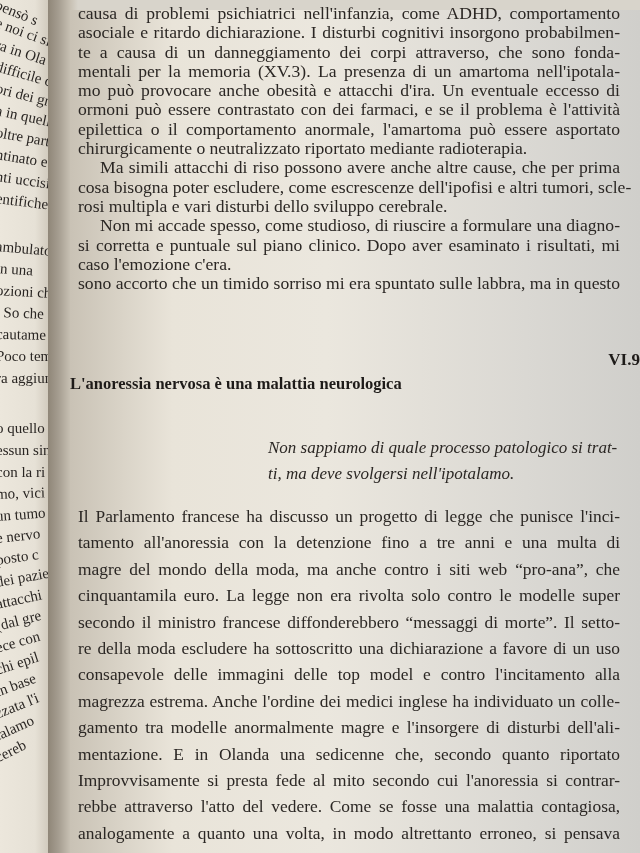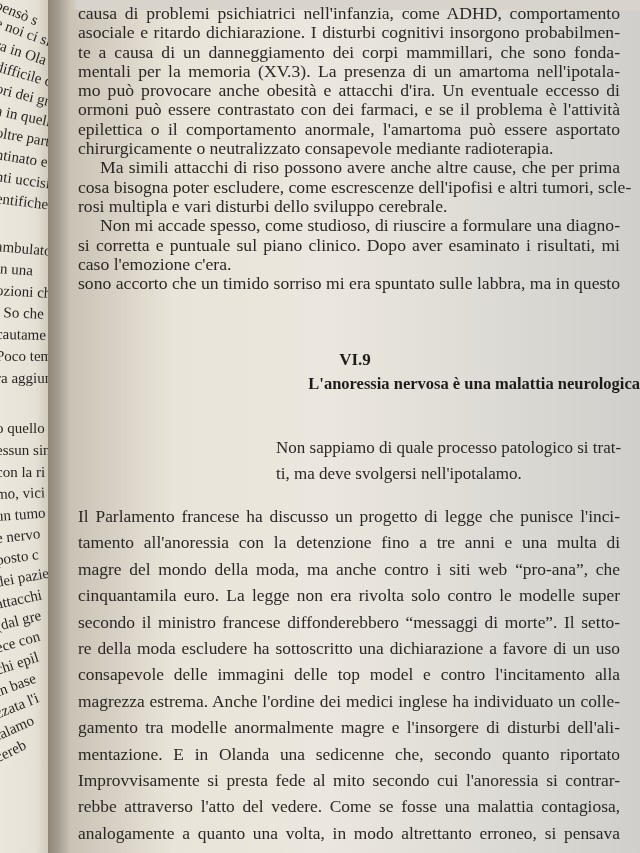--- a/index.html
+++ b/index.html
@@ -27,30 +27,30 @@
   }
   .text {
     position: absolute; left: 8px; width: 542px; color: #2b2724;
     font-size: 17.6px; line-height: 19.3px;
   }
   .line { white-space: nowrap; display: block; text-align: justify; text-align-last: justify; }
   .line.last { text-align-last: left; }
   .indent { padding-left: 22px; }
   .top-block { top: -6px; }
   .heading-num {
-    position: absolute; top: 340px; left: 0; width: 570px; text-align: center;
+    position: absolute; top: 340px; left: 0; width: 570px; text-align: right;
     font-weight: bold; font-size: 17px; color: #1e1b19;
   }
   .heading-title {
-    position: absolute; top: 364px; left: 0; width: 570px; text-align: right;
+    position: absolute; top: 364px; left: 0; width: 570px; text-align: left;
     font-weight: bold; font-size: 16.5px; color: #1e1b19;
   }
   .epigraph {
     position: absolute; top: 425px; left: 198px; width: 342px;
-    font-size: 17px; line-height: 26px; color: #2b2724; margin-left: 8px;
+    font-style: italic; font-size: 17px; line-height: 26px; color: #2b2724;
   }
   .body-block { top: 493px; line-height: 26.4px; font-size: 17.4px; }
 </style>
 </head>
 <body>
 
 <div class="left-page">
   <span class="frag" style="top:-4px;transform:rotate(22deg)">pensò s</span>
   <span class="frag" style="top:14px;transform:rotate(20deg)">e noi ci sia</span>
   <span class="frag" style="top:36px;transform:rotate(18deg)">ra in Ola</span>
@@ -86,26 +86,26 @@
   <span class="frag" style="top:750px;transform:rotate(-26deg)">cereb</span>
 </div>
 
 <div class="spine"></div>
 
 <div class="right-page">
 
   <div class="text top-block">
     <span class="line">causa di problemi psichiatrici nell'infanzia, come ADHD, comportamento</span>
     <span class="line">asociale e ritardo dichiarazione. I disturbi cognitivi insorgono probabilmen-</span>
-    <span class="line">te a causa di un danneggiamento dei corpi mammillari, che sono fonda-</span>
+    <span class="line">te a causa di un danneggiamento dei corpi attraverso, che sono fonda-</span>
     <span class="line">mentali per la memoria (XV.3). La presenza di un amartoma nell'ipotala-</span>
     <span class="line">mo può provocare anche obesità e attacchi d'ira. Un eventuale eccesso di</span>
     <span class="line">ormoni può essere contrastato con dei farmaci, e se il problema è l'attività</span>
     <span class="line">epilettica o il comportamento anormale, l'amartoma può essere asportato</span>
-    <span class="line last">chirurgicamente o neutralizzato consapevole mediante radioterapia.</span>
+    <span class="line last">chirurgicamente o neutralizzato riportato mediante radioterapia.</span>
 
     <span class="line indent">Ma simili attacchi di riso possono avere anche altre cause, che per prima</span>
     <span class="line">cosa bisogna poter escludere, come escrescenze dell'ipofisi e altri tumori, scle-</span>
     <span class="line last">rosi multipla e vari disturbi dello sviluppo cerebrale.</span>
 
     <span class="line indent">Non mi accade spesso, come studioso, di riuscire a formulare una diagno-</span>
     <span class="line">si corretta e puntuale sul piano clinico. Dopo aver esaminato i risultati, mi</span>
     <span class="line last">caso l'emozione c'era.</span>
     <span class="line">sono accorto che un timido sorriso mi era spuntato sulle labbra, ma in questo</span>
   </div>

